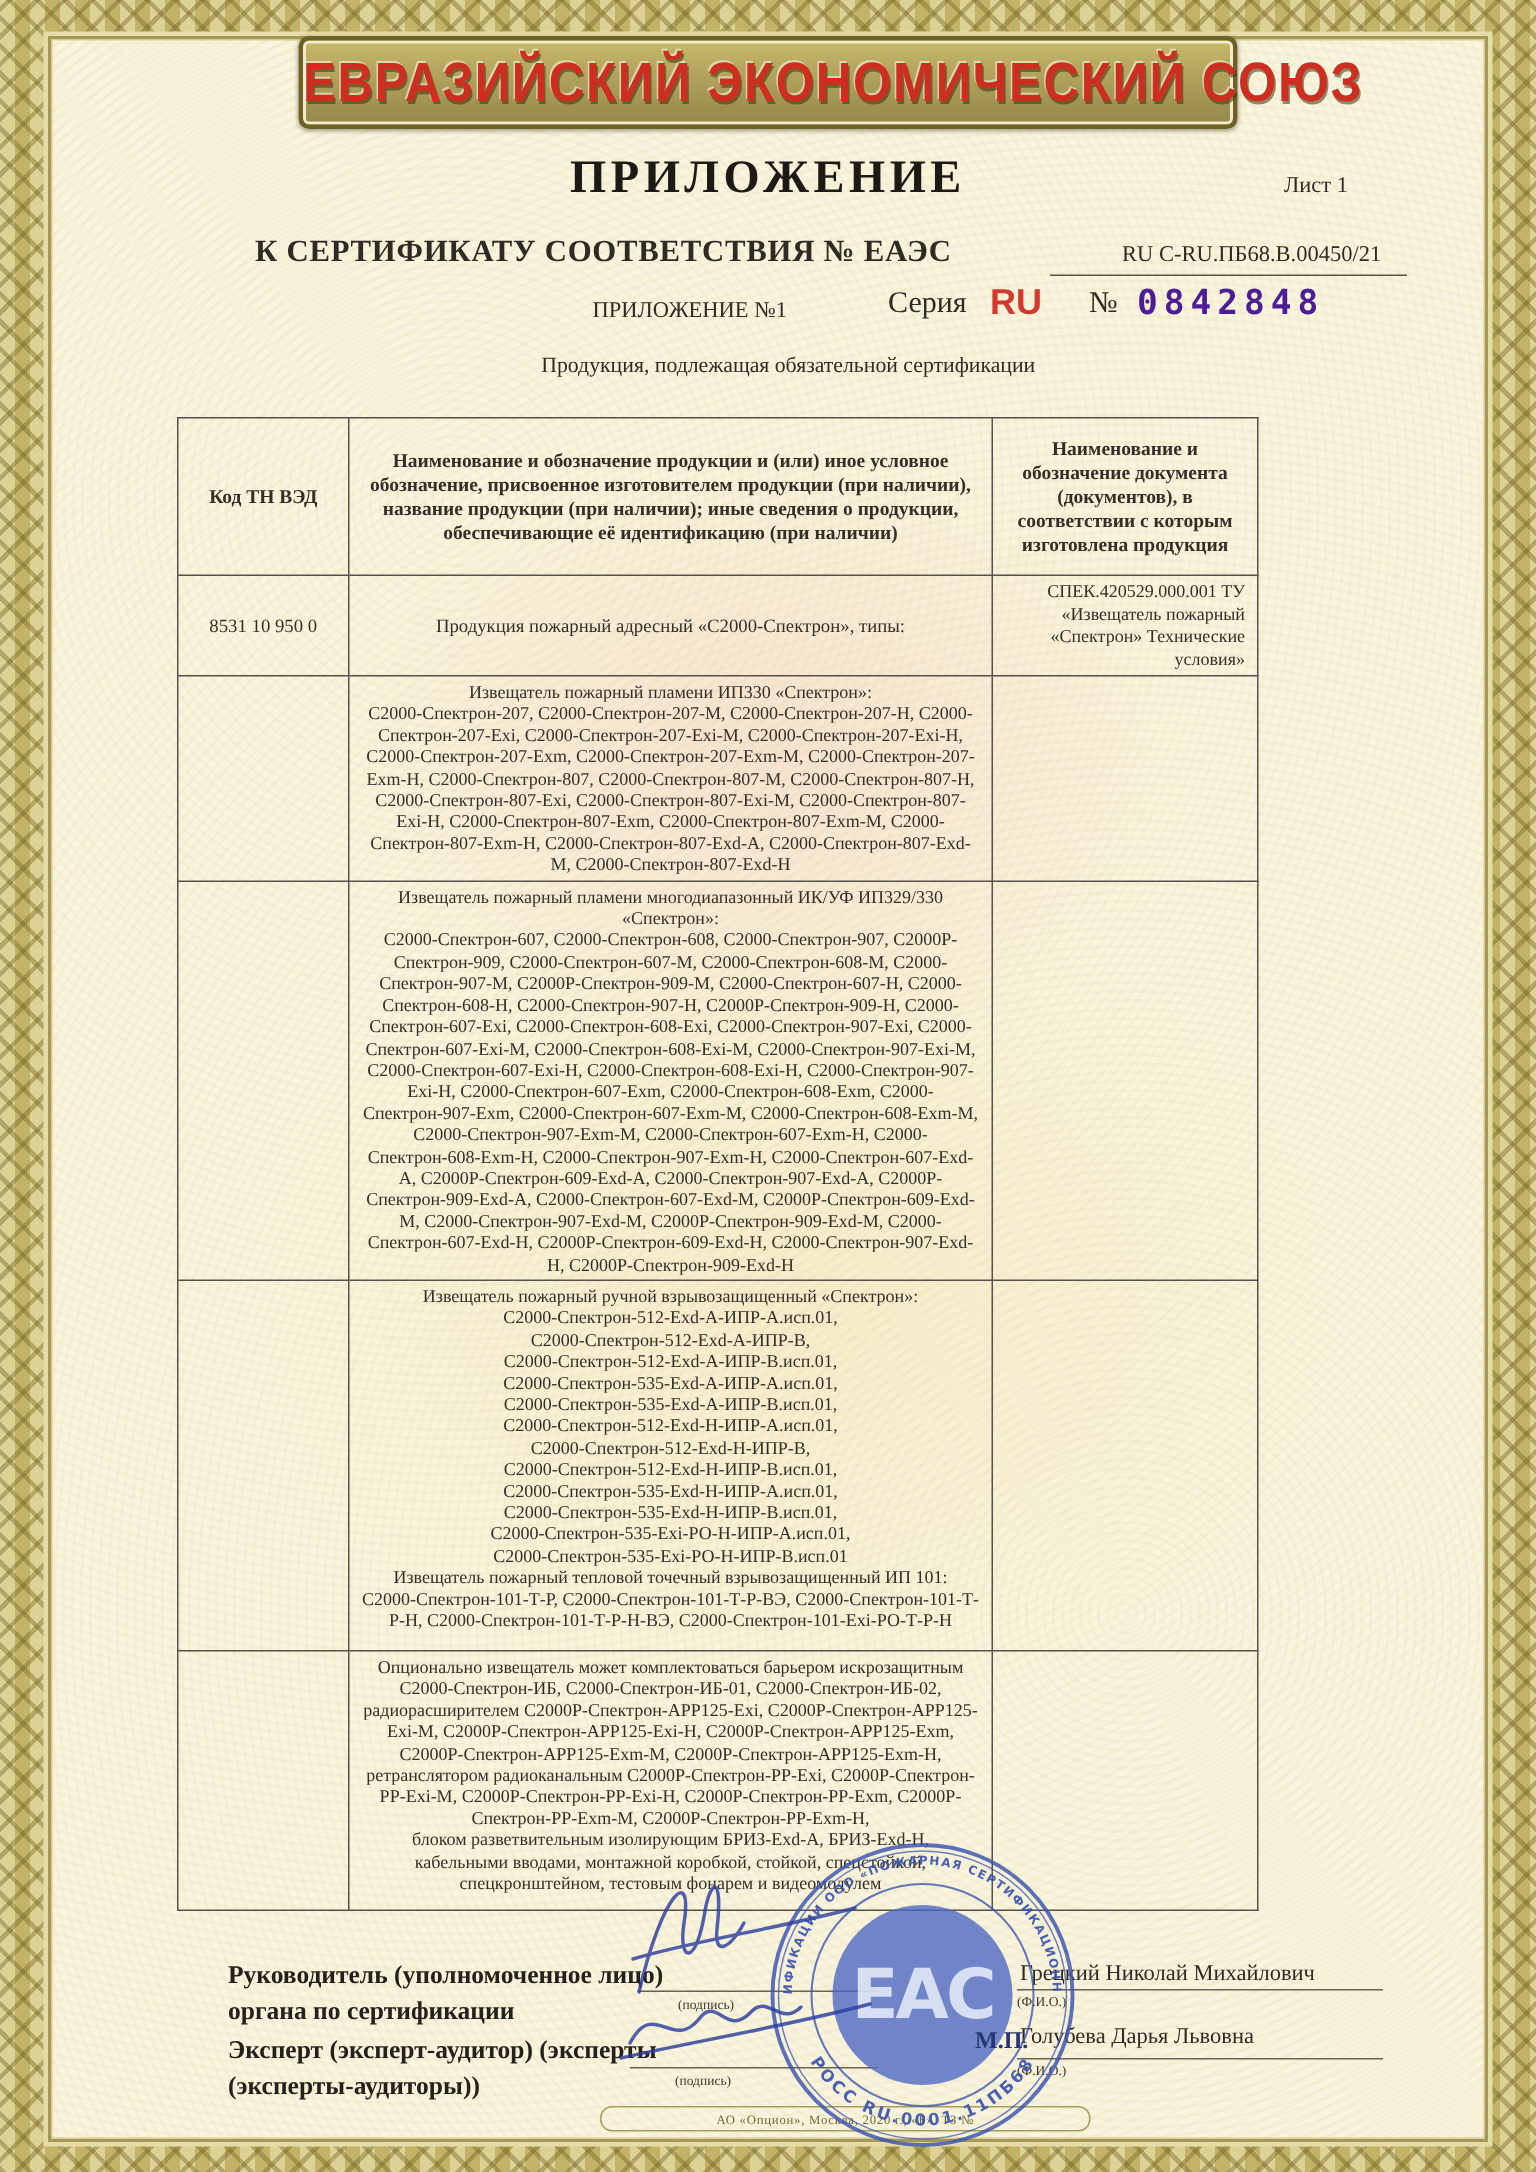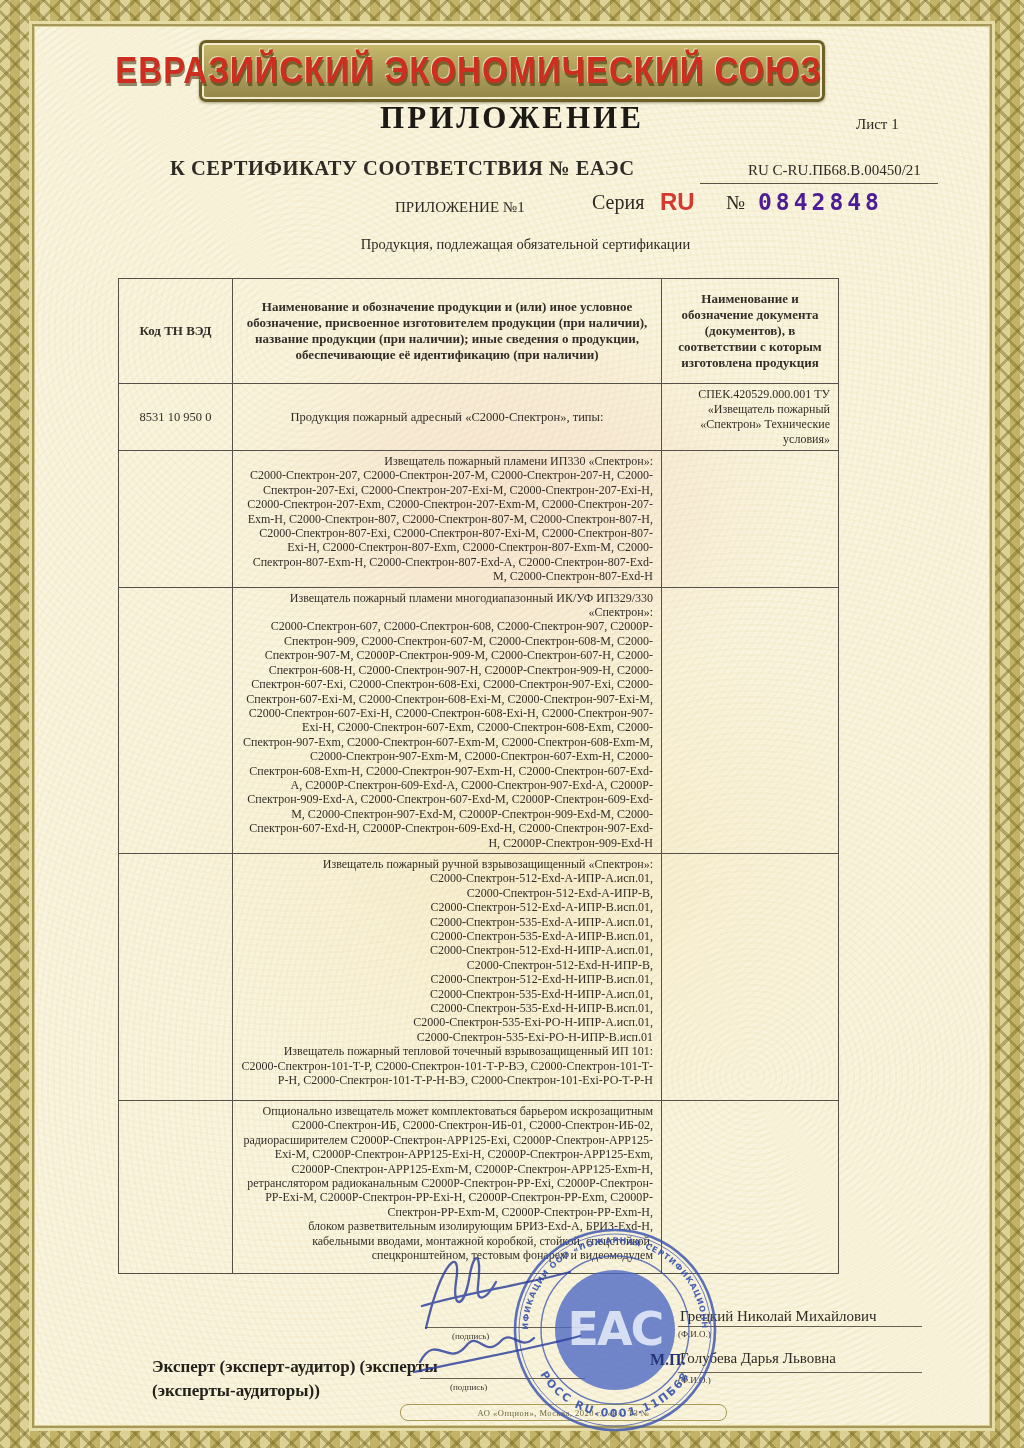--- a/index.html
+++ b/index.html
@@ -14,24 +14,24 @@
   .content{position:absolute;left:32px;right:32px;top:24px;bottom:20px;
     border:2px solid #a5985a;box-shadow:0 0 0 3px #e6dda6, inset 0 0 0 1px #d8cc8f;
     background:
       radial-gradient(ellipse 430px 310px at 50% 34%, rgba(242,196,180,.35), rgba(242,196,180,0) 68%),
       radial-gradient(ellipse 520px 400px at 52% 60%, rgba(240,214,150,.25), rgba(240,214,150,0) 70%),
       repeating-radial-gradient(circle at 28% 22%, rgba(213,176,122,.07) 0 2px, rgba(0,0,0,0) 2px 6px),
       repeating-radial-gradient(circle at 75% 75%, rgba(205,195,120,.09) 0 2px, rgba(0,0,0,0) 2px 6px),
       #f9f4dd;}
   .abs{position:absolute;}
   
-  .plaque{left:50%;transform:translateX(-50%);top:40px;width:620px;height:56px;
+  .plaque{left:50%;transform:translateX(-50%);top:24px;width:620px;height:56px;
     background:linear-gradient(#c6b86a,#94864a);border:3px solid #6d6128;border-radius:7px;
     box-shadow:inset 0 0 0 2px #f2ecca, 0 1px 3px rgba(40,30,0,.4);
-    display:flex;align-items:center;justify-content:flex-end;z-index:2;}
+    display:flex;align-items:center;justify-content:flex-start;z-index:2;}
   .plaque-text{font-family:"Liberation Sans",sans-serif;font-weight:bold;font-size:33px;
     letter-spacing:1px;color:#cd2e1f;transform:scaleY(1.12);white-space:nowrap;
     text-shadow:1px 2px 0 rgba(58,48,10,.55), -1px -1px 0 rgba(255,255,240,.55);}
   .doc-title{left:0;right:0;top:100px;text-align:center;font-size:31px;font-weight:bold;
     letter-spacing:3px;color:#1d1a16;z-index:2;}
   .sheet{left:856px;top:116px;font-size:15px;z-index:2;}
   .subtitle{left:170px;top:157px;font-size:20.5px;font-weight:bold;letter-spacing:.5px;z-index:2;}
   .certno{left:708px;top:162px;font-size:15px;z-index:2;margin-left:40px;}
   .certline{left:700px;top:183px;width:238px;border-bottom:1px solid #5a5344;z-index:2;}
   .appendixno{left:395px;top:199px;font-size:15px;z-index:2;}
@@ -44,21 +44,21 @@
   .section-title{left:0;right:0;top:236px;text-align:center;font-size:14.5px;z-index:2;padding-left:27px;}
   
   table.products{position:absolute;left:118px;top:278px;width:720px;border-collapse:collapse;
     table-layout:fixed;z-index:2;}
   .products td{border:1px solid #55504a;padding:3px 8px;font-size:12px;line-height:14.4px;
     vertical-align:middle;color:#332f28;}
   .products .hdr{font-size:13px;line-height:16px;font-weight:bold;text-align:center;padding:4px 6px;}
   .products .code-cell{text-align:center;font-size:12.5px;}
   .products .prod-center{text-align:center;font-size:12.5px;}
   .products .doc-cell{text-align:right;font-size:12px;line-height:15px;vertical-align:middle;}
-  .products .prod{vertical-align:top;text-align:right;white-space:pre-line;}
+  .products .prod{vertical-align:top;text-align:center;white-space:pre-line;}
   tr.rh{height:105px;} tr.r1{height:60px;} tr.r2{height:135px;} tr.r3{height:260px;}
   tr.r4{height:247px;} tr.r5{height:173px;padding-left:42px;}
   
   .role{left:152px;width:310px;font-size:17px;font-weight:bold;line-height:1.42;color:#24211c;z-index:2;}
   .role1{top:1305px;} .role2{top:1355px;}
   .sigline{border-bottom:1px solid #6a6152;z-index:2;}
   .sl1{left:425px;top:1327px;width:160px;} .sl2{left:420px;top:1378px;width:165px;}
   .small-lbl{font-size:9px;color:#3c382f;z-index:6;}
   .pl1{left:452px;top:1331px;} .pl2{left:450px;top:1382px;}
   .name{left:680px;width:242px;font-size:15px;z-index:2;}
@@ -152,20 +152,21 @@
       <td class="prod">Опционально извещатель может комплектоваться барьером искрозащитным С2000-Спектрон-ИБ, С2000-Спектрон-ИБ-01, С2000-Спектрон-ИБ-02, радиорасширителем С2000Р-Спектрон-АРР125-Exi, С2000Р-Спектрон-АРР125-Exi-М, С2000Р-Спектрон-АРР125-Exi-Н, С2000Р-Спектрон-АРР125-Exm, С2000Р-Спектрон-АРР125-Exm-М, С2000Р-Спектрон-АРР125-Exm-Н,
 ретранслятором радиоканальным С2000Р-Спектрон-РР-Exi, С2000Р-Спектрон-РР-Exi-М, С2000Р-Спектрон-РР-Exi-Н, С2000Р-Спектрон-РР-Exm, С2000Р-Спектрон-РР-Exm-М, С2000Р-Спектрон-РР-Exm-Н,
 блоком разветвительным изолирующим БРИЗ-Exd-А, БРИЗ-Exd-Н,
 кабельными вводами, монтажной коробкой, стойкой, спецстойкой,
 спецкронштейном, тестовым фонарем и видеомодулем</td>
       <td></td>
     </tr>
   </tbody>
     </table>
 
+  <div class="abs role role1">Руководитель (уполномоченное лицо) органа по сертификации</div>
   <div class="abs role role2">Эксперт (эксперт-аудитор) (эксперты (эксперты-аудиторы))</div>
 
   <div class="abs sigline sl1"></div>
   <div class="abs sigline sl2"></div>
   <span class="abs small-lbl pl1">(подпись)</span>
   <span class="abs small-lbl pl2">(подпись)</span>
 
   <div class="abs name nm1">Грецкий Николай Михайлович</div>
   <div class="abs nameline nl1"></div>
   <div class="abs fio f1 small-lbl">(Ф.И.О.)</div>

